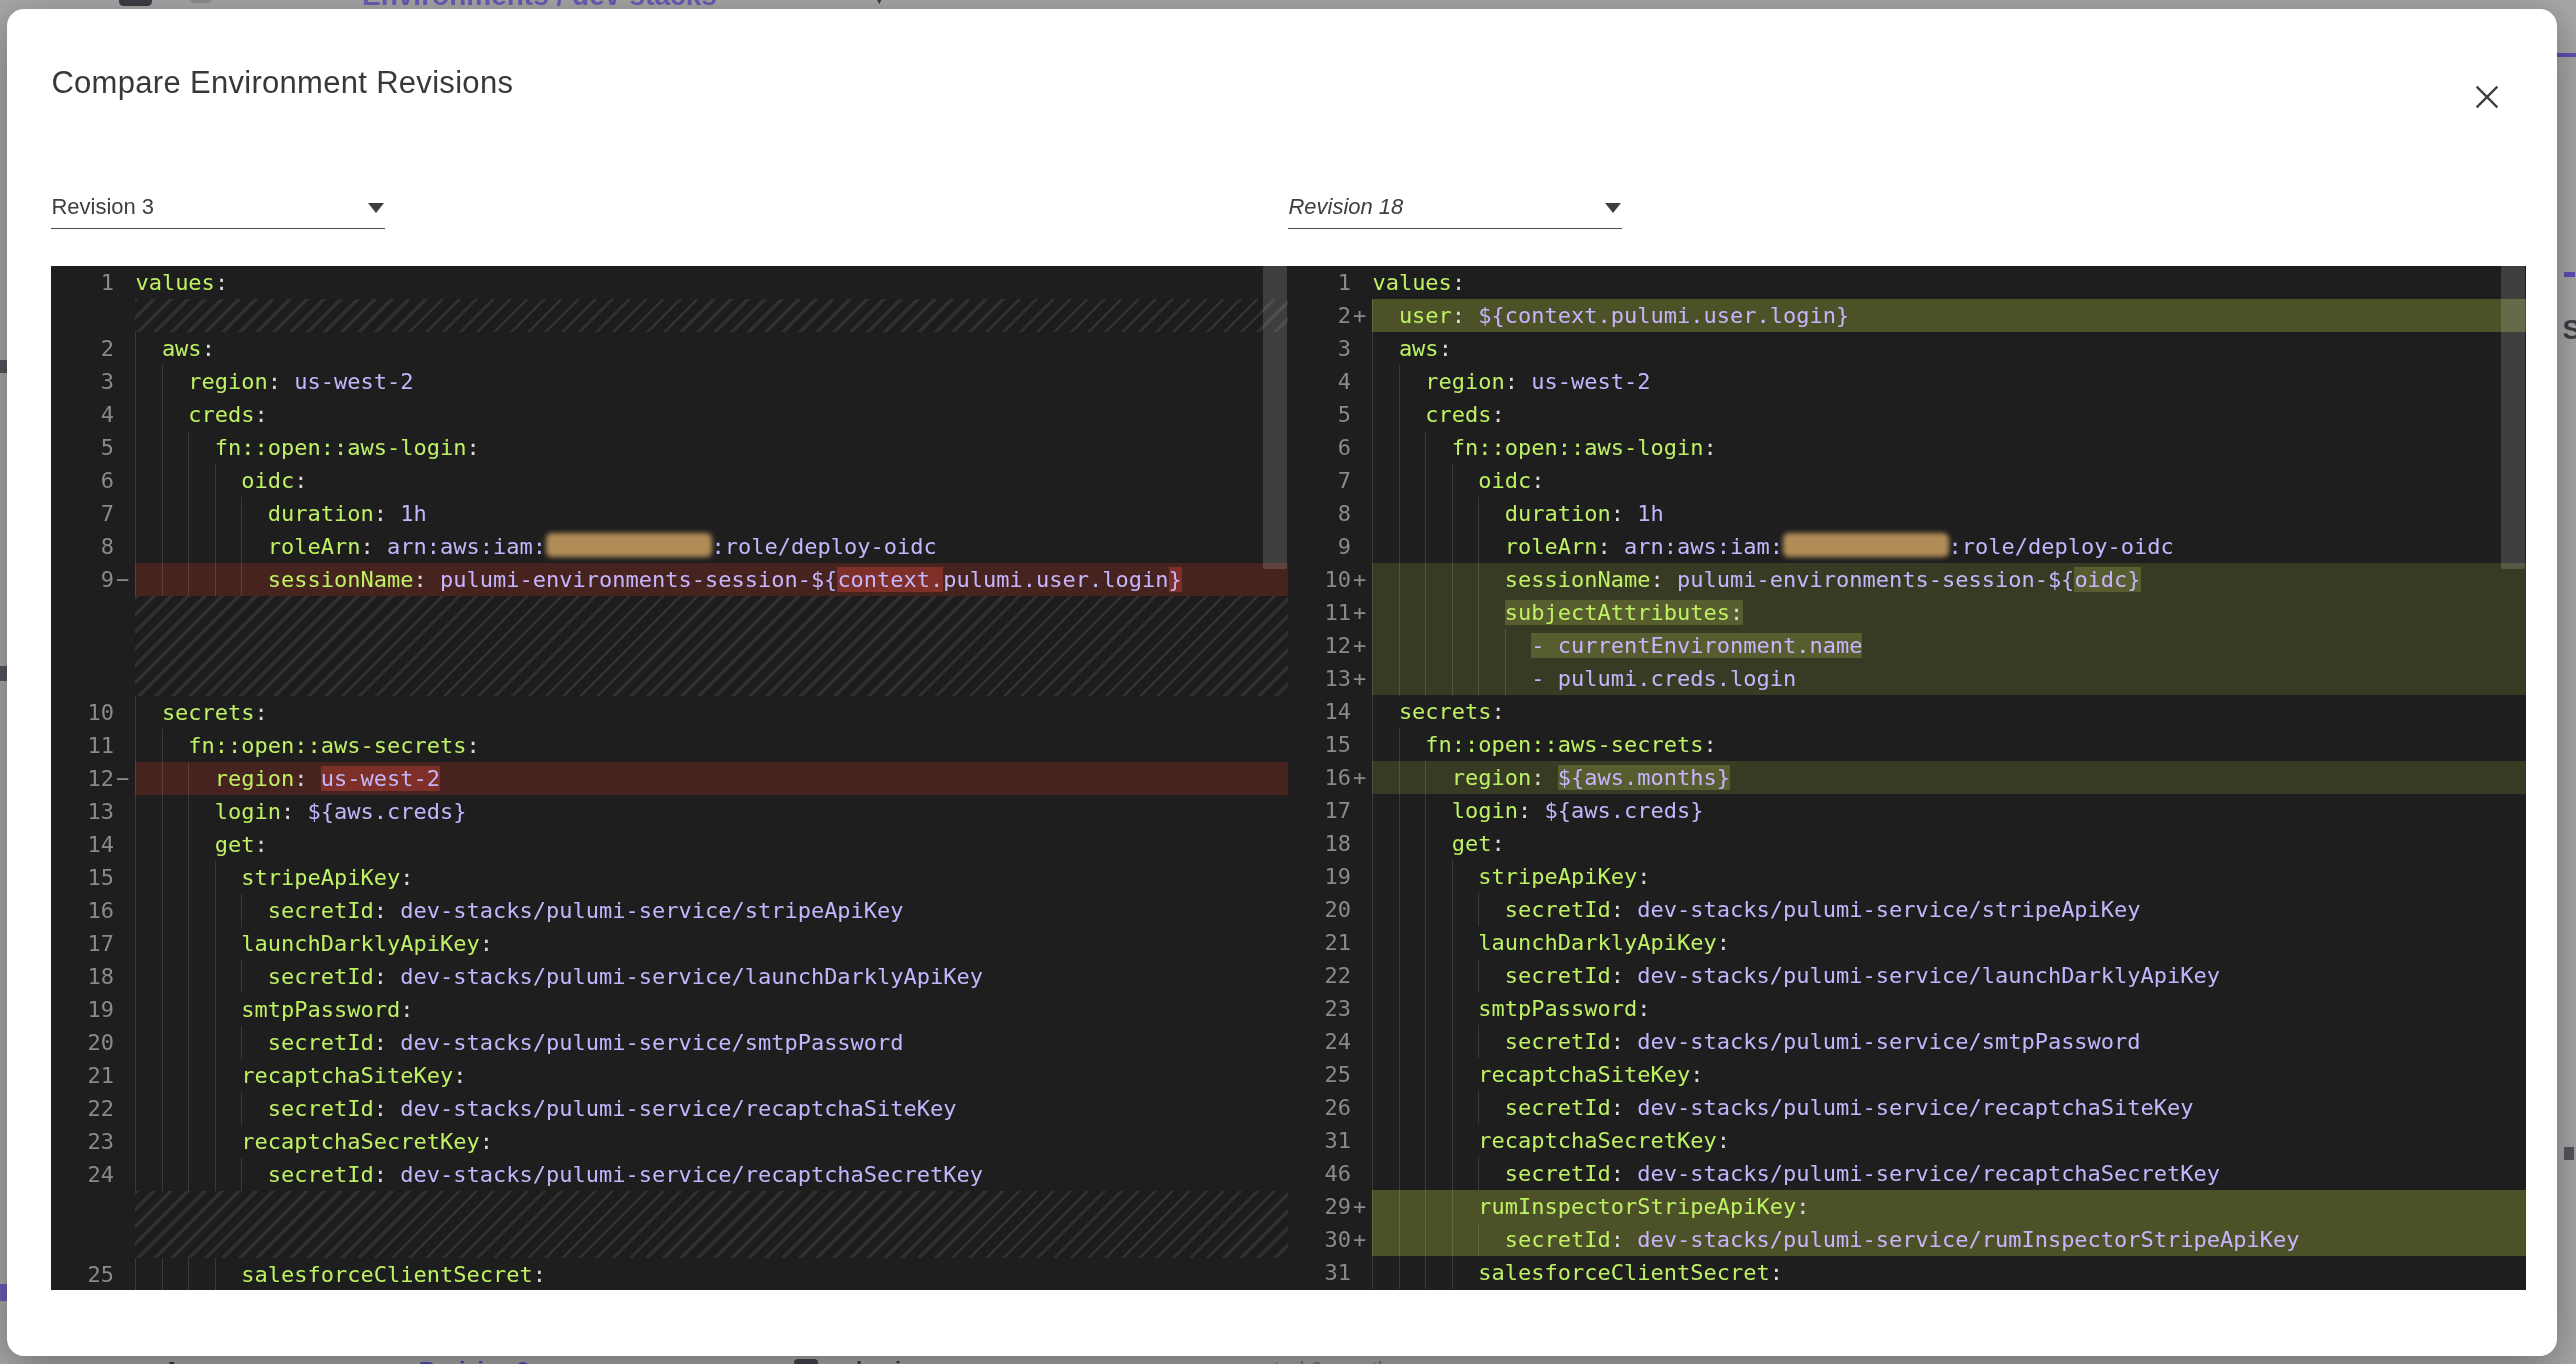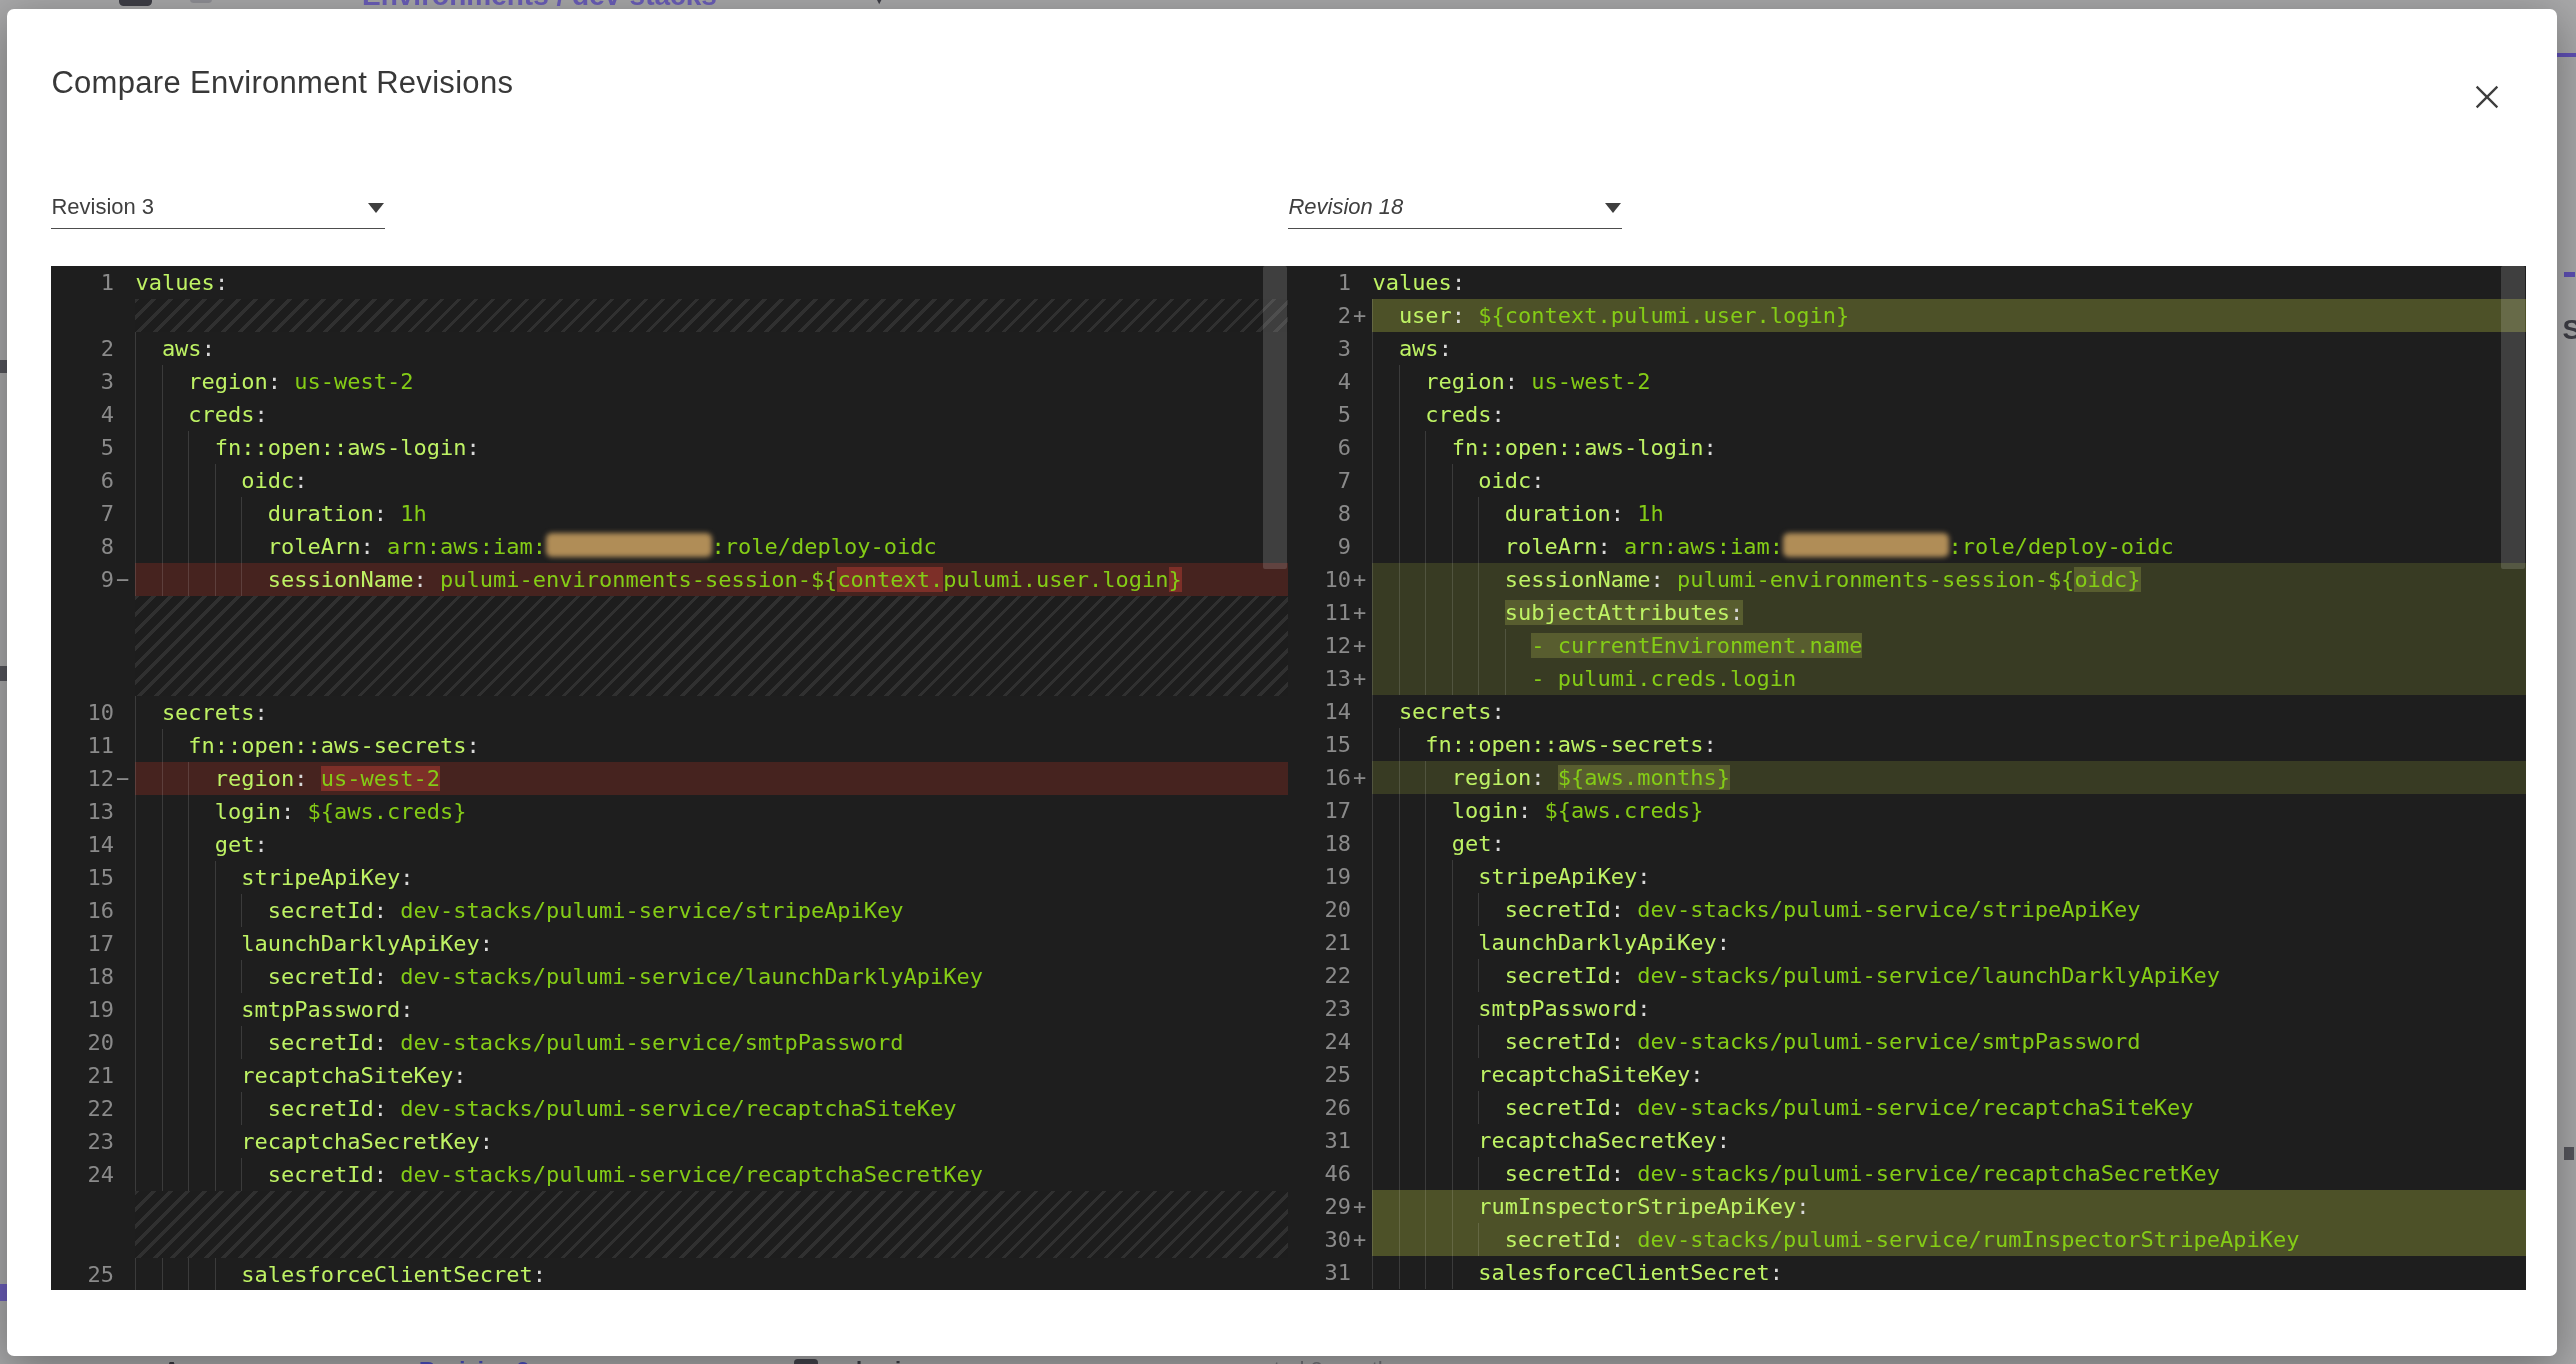--- a/index.html
+++ b/index.html
@@ -26,21 +26,21 @@
   #bg-l-purple { left:0; top:1284px; width:7.4px; height:16.7px; background:#6a5db8; }
   #bg-l-dark1  { left:0; top:360px; width:6.5px; height:13px; background:#55555c; }
   #bg-l-dark2  { left:0; top:666px; width:6.5px; height:15px; background:#55555c; }
   #bg-r-line1  { left:0; top:53px;  width:18.6px; height:3.7px; background:#5f50b5; }
   #bg-r-line2  { left:7.4px; top:272px; width:11px; height:4.6px; background:#5f50b5; }
   #bg-r-s      { left:5.6px; top:314px; font-size:28px; font-weight:700; color:#3e3e46; }
   #bg-r-dark   { left:7.4px; top:1147px; width:9.3px; height:13px; background:#55555c; }
 
   
   #modal { position:absolute; left:7.4px; top:9.3px; width:2550px; height:1347px;
-           background:#ffffff; border-radius:7px;
+           background:#ffffff; border-radius:17px;
            box-shadow:0 11px 45px rgba(0,0,0,.35); }
   #modal-title { position:absolute; left:44px; top:56px; font-size:31px;
                  font-weight:400; color:#383838; letter-spacing:0.3px; }
   #close-btn { position:absolute; left:2457px; top:67px; width:45px; height:45px;
                background:none; border:none; cursor:pointer; }
 
   
   .rev-select { position:absolute; top:179px; width:334px; height:41px;
                 border-bottom:1.9px solid #4d4d4d; cursor:pointer; }
   #select-left  { left:44px; }
@@ -61,21 +61,21 @@
   .gut { flex:0 0 84px; display:flex; color:#8a8a8a; }
   .gut .num { flex:1; text-align:right; }
   .gut .sgn { flex:0 0 21.3px; padding-left:1.9px; }
   .body { flex:1; white-space:pre; color:#d4d4d4; }
 
   .g { display:inline-block; width:2ch; height:33px; vertical-align:top;
        border-left:0.9px solid rgba(255,255,255,.13); }
 
   .s-k { color:#bef264; }
   .s-p { color:#d8d8d8; }
-  .s-v { color:#84cc16;margin-top:24px; }
+  .s-v { color:#c4b5fd;margin-top:24px; }
 
   .cl.del .body { background:#46231f; }
   .cl.del .h    { background:#7d2f28; }
   .cl.add .body { background:#4d5128; }
   .cl.chg .body { background:#383b23; }
   .cl.chg .h    { background:#585d2f; }
 
   .hatch-row .body {
      background-color:#1d1d1d;
      background-image:repeating-linear-gradient(135deg,

